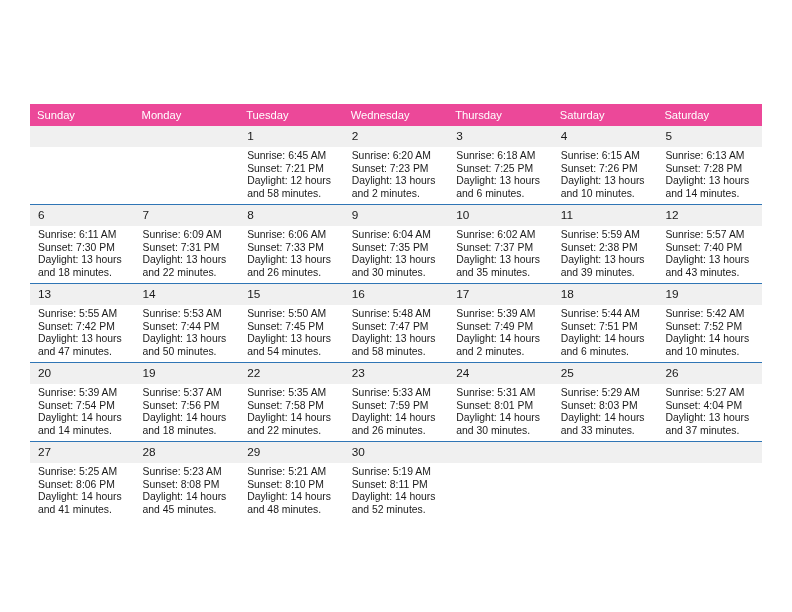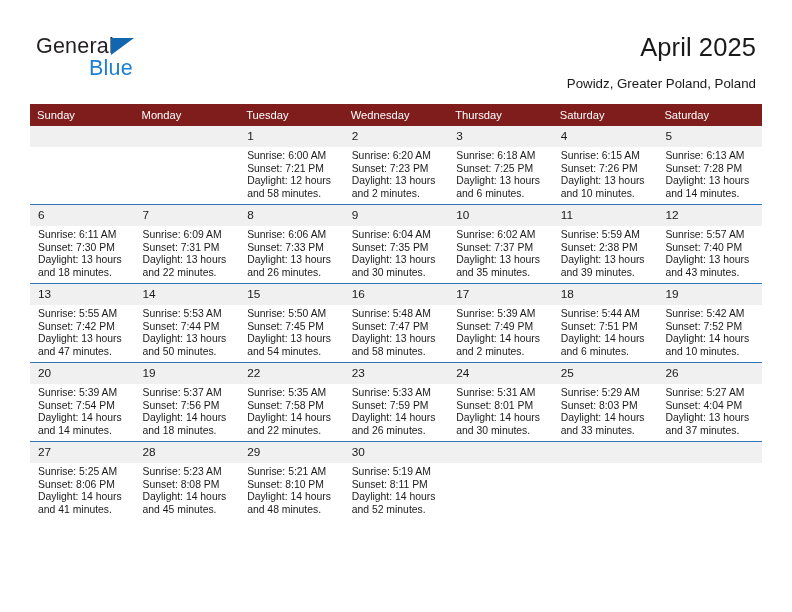--- a/index.html
+++ b/index.html
@@ -84,21 +84,21 @@
   
   .calendar {
     position: absolute;
     left: 30px;
     top: 104px;
     width: 732px;
     border-collapse: collapse;
     table-layout: fixed;
   }
   .calendar th {
-    background: #7f1d1d;
+    background: #ec4899;
     color: #ffffff;
     font-size: 11.2px;
     font-weight: normal;
     text-align: left;
     padding: 5px 0 5px 7px;
     height: 11px;
     border: none;
   }
   .calendar td {
     vertical-align: top;
@@ -132,29 +132,20 @@
   }
   .info .wrap {
     white-space: normal;
   }
 </style>
 </head>
 <body>
 
 <div class="page">
 
-  <div class="header">
-    <div class="logo">
-      <span class="logo-general">General</span>
-      <span class="logo-tri"></span>
-      <span class="logo-blue">Blue</span>
-    </div>
-    <div class="title">April 2025</div>
-    <div class="subtitle">Powidz, Greater Poland, Poland</div>
-  </div>
 
   <table class="calendar">
     <thead>
       <tr>
         <th>Sunday</th>
         <th>Monday</th>
         <th>Tuesday</th>
         <th>Wednesday</th>
         <th>Thursday</th>
         <th>Saturday</th>
@@ -165,21 +156,21 @@
         <tr>
           <td>
             <span class="daynum"></span>
           </td>
           <td>
             <span class="daynum"></span>
           </td>
           <td>
             <span class="daynum">1</span>
             <div class="info">
-              <div>Sunrise: 6:00 AM</div>
+              <div>Sunrise: 6:45 AM</div>
               <div>Sunset: 7:21 PM</div>
               <div class="wrap">Daylight: 12 hours and 58 minutes.</div>
             </div>
           </td>
           <td>
             <span class="daynum">2</span>
             <div class="info">
               <div>Sunrise: 6:20 AM</div>
               <div>Sunset: 7:23 PM</div>
               <div class="wrap">Daylight: 13 hours and 2 minutes.</div>

